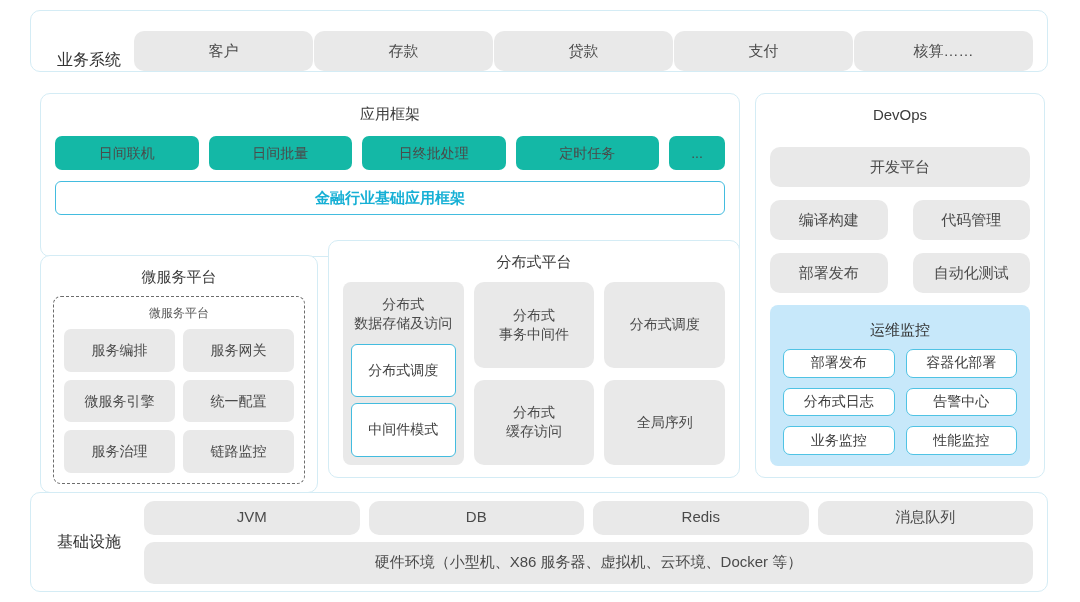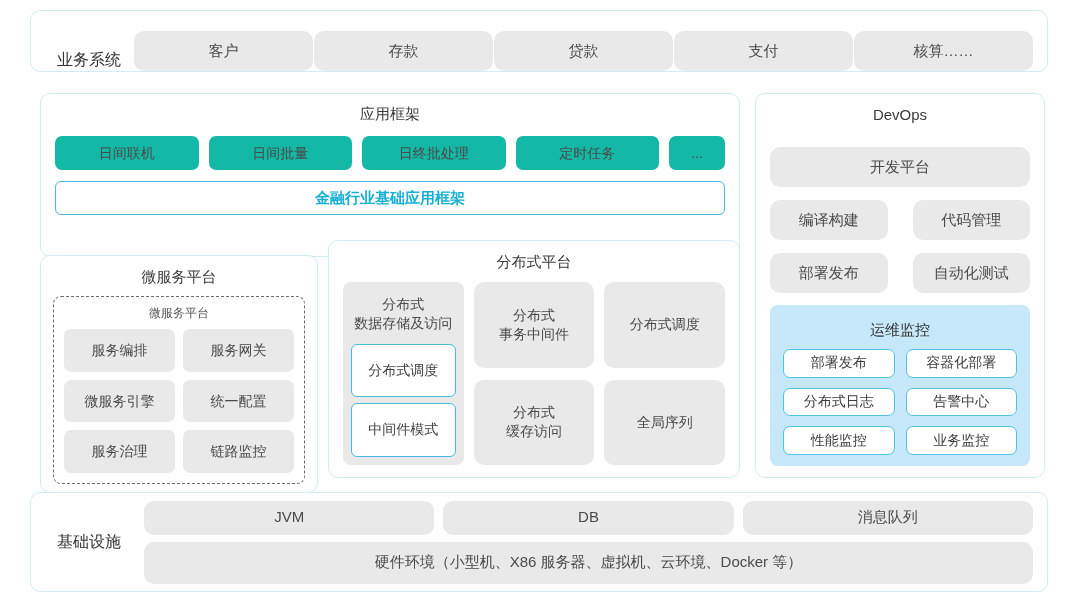--- a/index.html
+++ b/index.html
@@ -162,31 +162,32 @@
       <div class="btn">部署发布</div>
       <div class="btn">自动化测试</div>
     </div>
     <div class="monitor-box">
       <div class="monitor-title">运维监控</div>
       <div class="monitor-grid">
         <div class="wbtn">部署发布</div>
         <div class="wbtn">容器化部署</div>
         <div class="wbtn">分布式日志</div>
         <div class="wbtn">告警中心</div>
+        <div class="wbtn">业务监控</div>
         <div class="wbtn">性能监控</div>
-        <div class="wbtn">业务监控</div>
       </div>
     </div>
   </div>
 
   <div class="sec" id="infrastructure">
     <div class="bar-label">基础设施</div>
     <div class="infra-content">
       <div class="infra-row">
         <div class="btn">JVM</div>
         <div class="btn">DB</div>
+        <div class="btn">Redis</div>
         <div class="btn">消息队列</div>
       </div>
       <div class="btn infra-hw">硬件环境（小型机、X86 服务器、虚拟机、云环境、Docker 等）</div>
     </div>
   </div>
 
 </div>
 
 </body></html>

